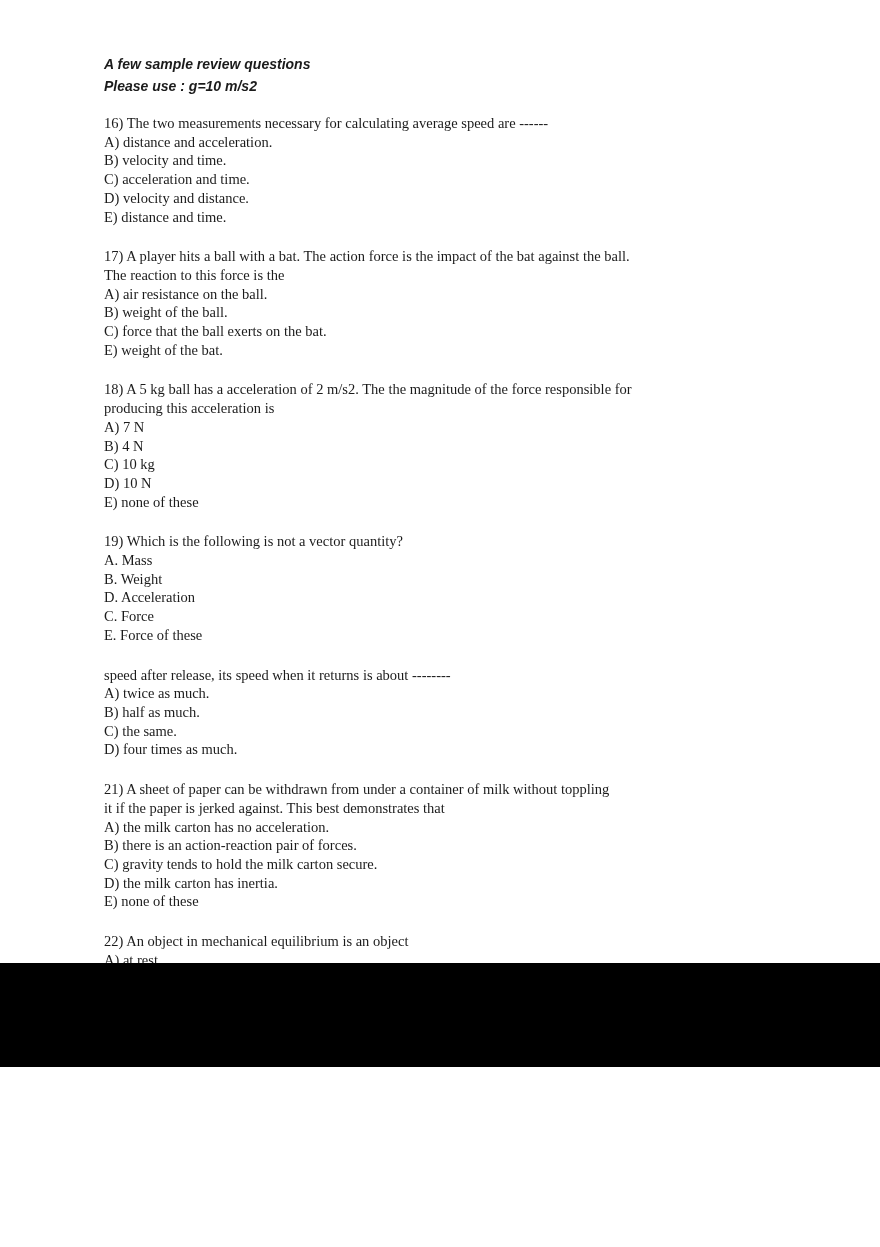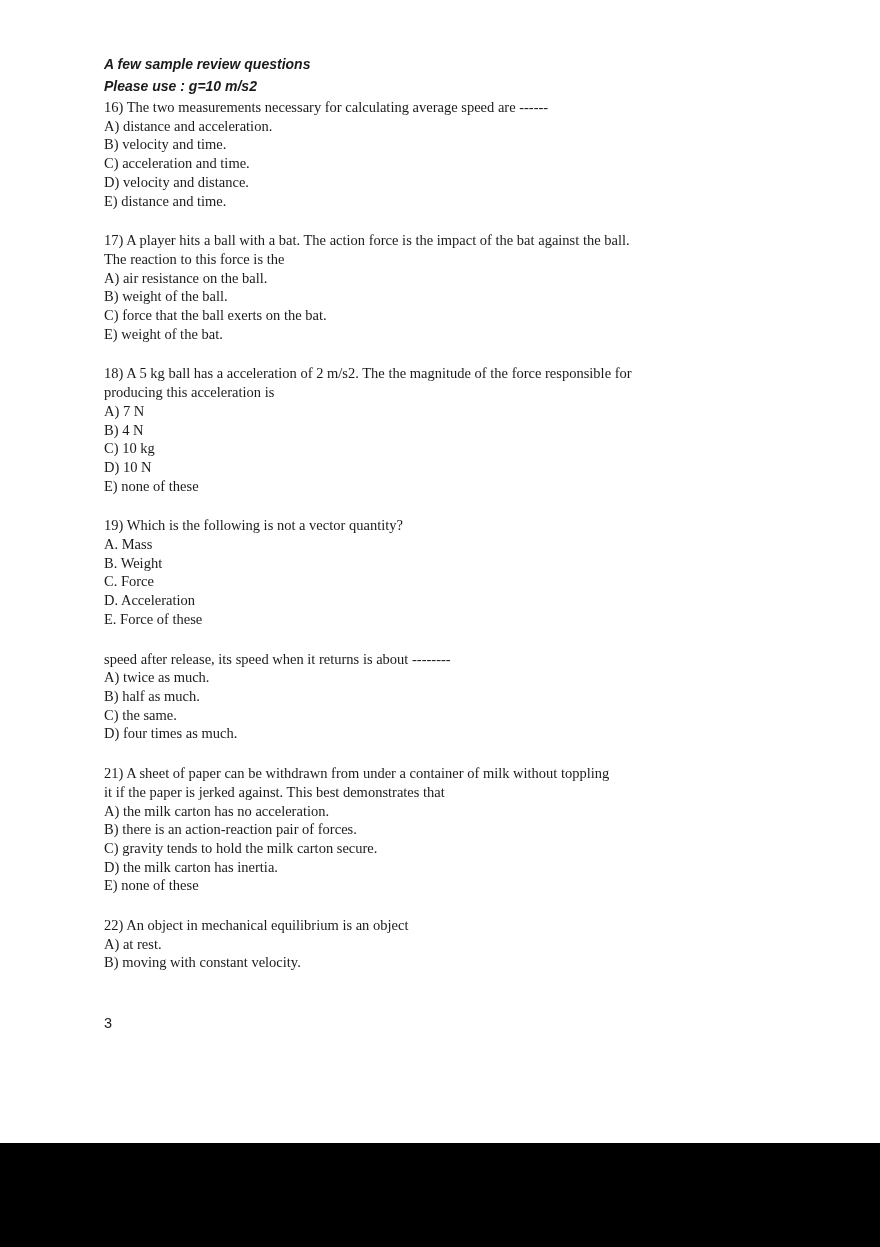--- a/index.html
+++ b/index.html
@@ -10,36 +10,36 @@
   html,body{margin:0;padding:0;}
   body{
     width:880px;height:1247px;
     background:var(--page-bg);
     font-family:"Liberation Sans", sans-serif;
     color:var(--text-color);
     overflow:hidden;
   }
   .page{
     position:relative;
-    width:880px;height:1247px;
+    width:880px;height:1067px;
     background:var(--page-bg);
     overflow:hidden;
   }
   .content{
     position:absolute;
     left:104px;top:56px;right:60px;
   }
   .doc-title{
     font-size:14px;font-weight:bold;font-style:italic;
     line-height:16px;margin:0 0 6px 0;
     white-space:pre;
   }
   .doc-subtitle{
     font-size:14px;font-weight:bold;font-style:italic;
-    line-height:16px;margin:0 0 4px 0;
+    line-height:16px;margin:0 0 20px 0;
     white-space:pre;
   }
   .question{
     margin:0 0 21px 0;
   }
   .line{
     font-size:14.5px;
     line-height:18.7px;
     white-space:pre;
     font-family:Liberation Serif, serif;
@@ -87,22 +87,22 @@
           <div class="line">A) 7 N</div>
           <div class="line">B) 4 N</div>
           <div class="line">C) 10 kg</div>
           <div class="line">D) 10 N</div>
           <div class="line">E) none of these</div>
         </div>
         <div class="question">
           <div class="line">19) Which is the following is not a vector quantity?</div>
           <div class="line">A. Mass</div>
           <div class="line">B. Weight</div>
+          <div class="line">D. Acceleration</div>
           <div class="line">C. Force</div>
-          <div class="line">D. Acceleration</div>
           <div class="line">E. Force of these</div>
         </div>
         <div class="question">
           <div class="line">speed after release, its speed when it returns is about --------</div>
           <div class="line">A) twice as much.</div>
           <div class="line">B) half as much.</div>
           <div class="line">C) the same.</div>
           <div class="line">D) four times as much.</div>
         </div>
         <div class="question">

